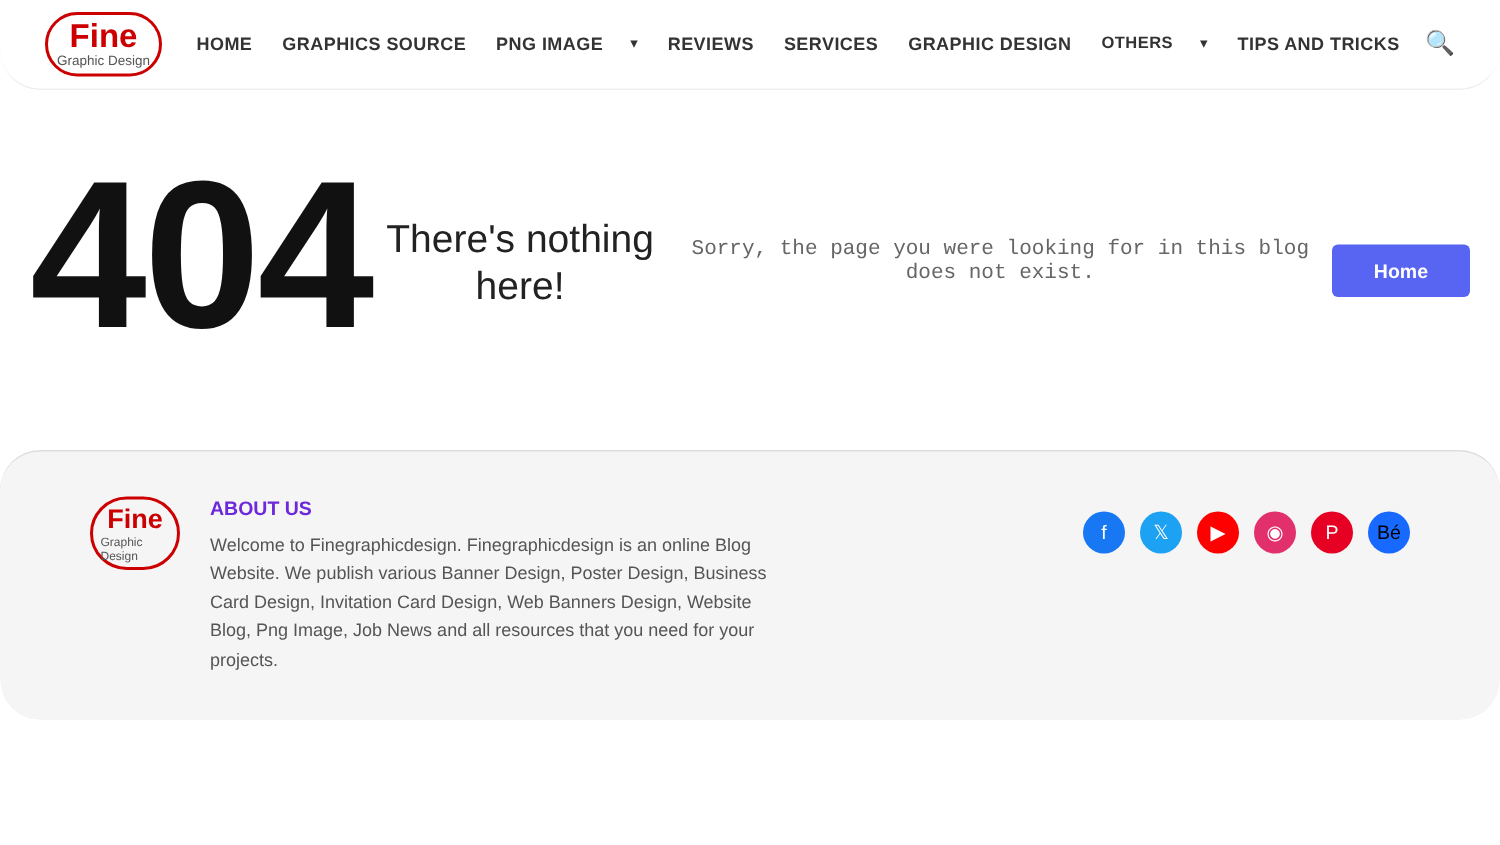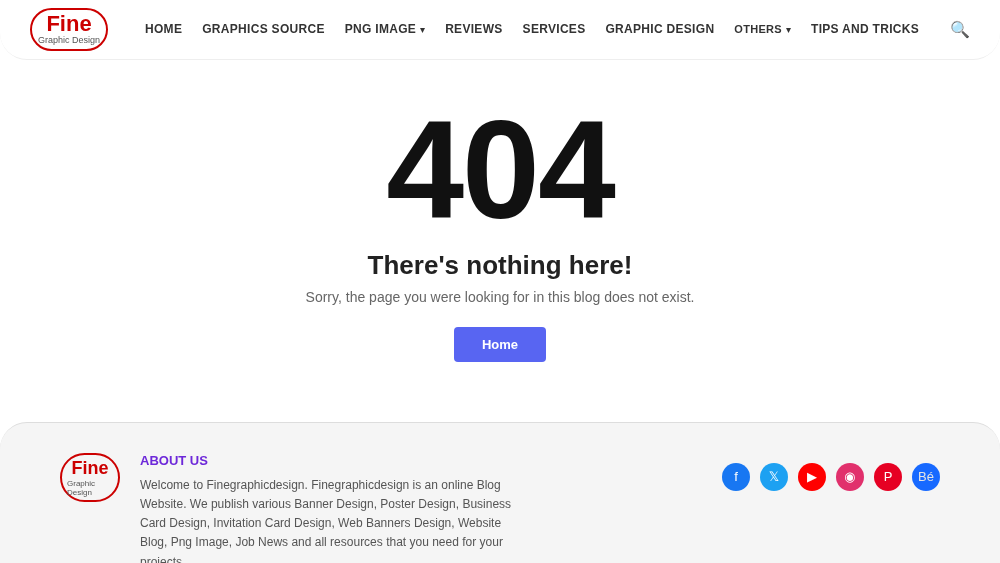--- a/index.html
+++ b/index.html
@@ -38,59 +38,60 @@
       text-decoration: none;
       color: #333;
       font-size: 12px;
       font-weight: 600;
       text-transform: uppercase;
       letter-spacing: 0.3px;
     }
     .nav-dropdown {
       display: flex;
       align-items: center;
-      gap: 4px;
+      gap: 18px;
       cursor: pointer;
     }
     .nav-dropdown span { font-size: 10px; }
     .search-icon-btn {
       background: none;
       border: none;
       cursor: pointer;
       font-size: 16px;
       color: #333;
     }
 
     
     .main-content {
       display: flex;
-      flex-direction: column;
+      flex-direction: row;
       align-items: center;
       justify-content: center;
       padding: 40px 20px 60px;
       text-align: center;
       background: #fff;
     }
     .error-404 {
       font-size: 140px;
       font-weight: 900;
       color: #111;
       line-height: 1;
       letter-spacing: -2px;
     }
     .nothing-here {
       font-size: 26px;
-      font-weight: 700;
+      font-weight: 400;
       color: #222;
       margin-top: 10px;
     }
     .sorry-text {
       font-size: 14px;
       color: #666;
       margin-top: 8px;
+      font-family: Liberation Mono, monospace;
     }
     .home-btn {
       display: inline-block;
       background: #5865f2;
       color: #fff;
       padding: 10px 28px;
       border-radius: 4px;
       text-decoration: none;
       font-size: 13px;
       font-weight: 600;
@@ -154,21 +155,21 @@
       background: #ddd;
       color: #333;
       cursor: pointer;
       text-decoration: none;
     }
     .social-icon.fb { background: #1877f2; color: #fff; }
     .social-icon.tw { background: #1da1f2; color: #fff; }
     .social-icon.yt { background: #ff0000; color: #fff; }
     .social-icon.ig { background: #e1306c; color: #fff; }
     .social-icon.pi { background: #e60023; color: #fff; }
-    .social-icon.be { background: #1769ff; color: #e5e5e5; }
+    .social-icon.be { background: #1769ff; color: #000000; }
   </style>
 </head>
 <body>
 
 <header>
   <div class="logo-area">
     <div style="border:2px solid #c00; padding:3px 6px; margin-right:6px; display:flex; flex-direction:column; align-items:center;">
       <span class="logo-text">Fine</span>
       <span class="logo-sub">Graphic Design</span>
     </div>

